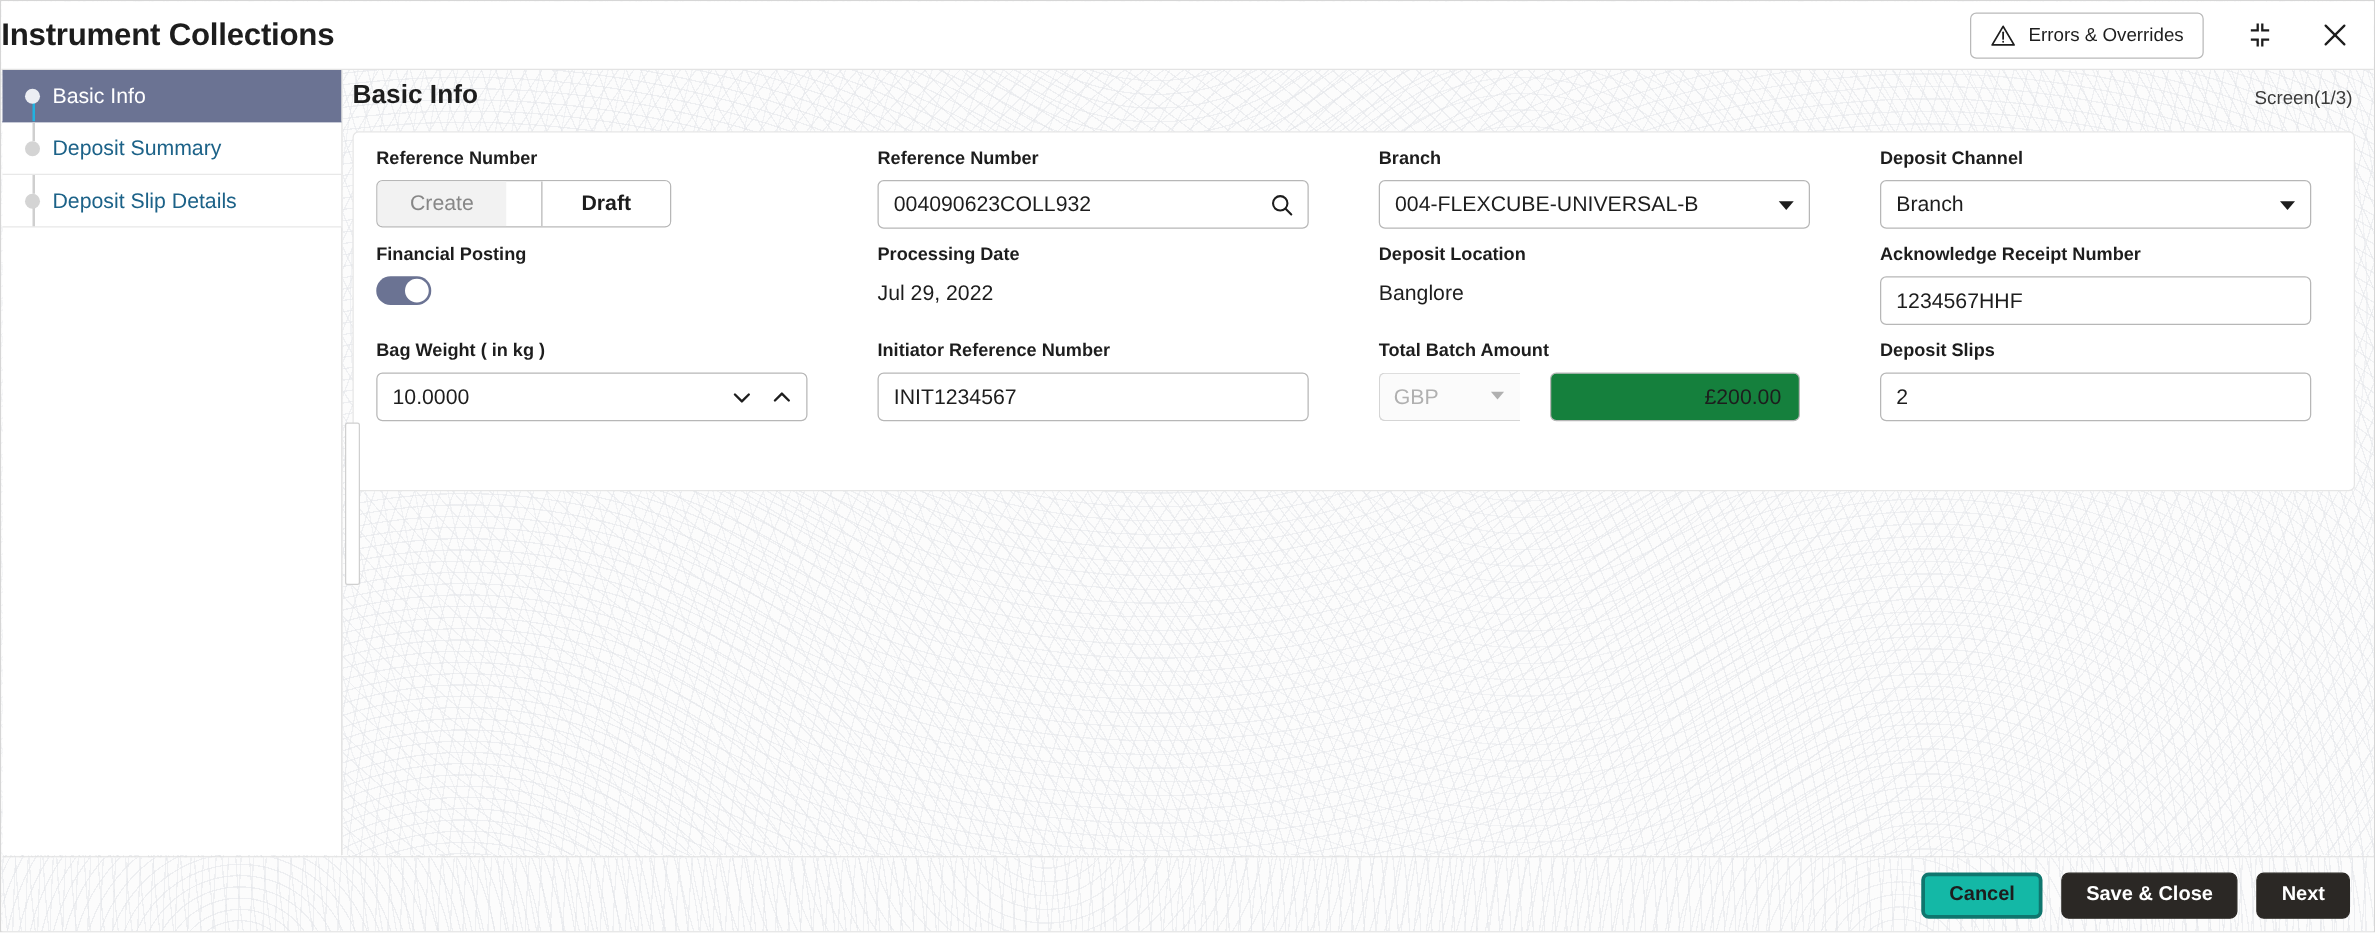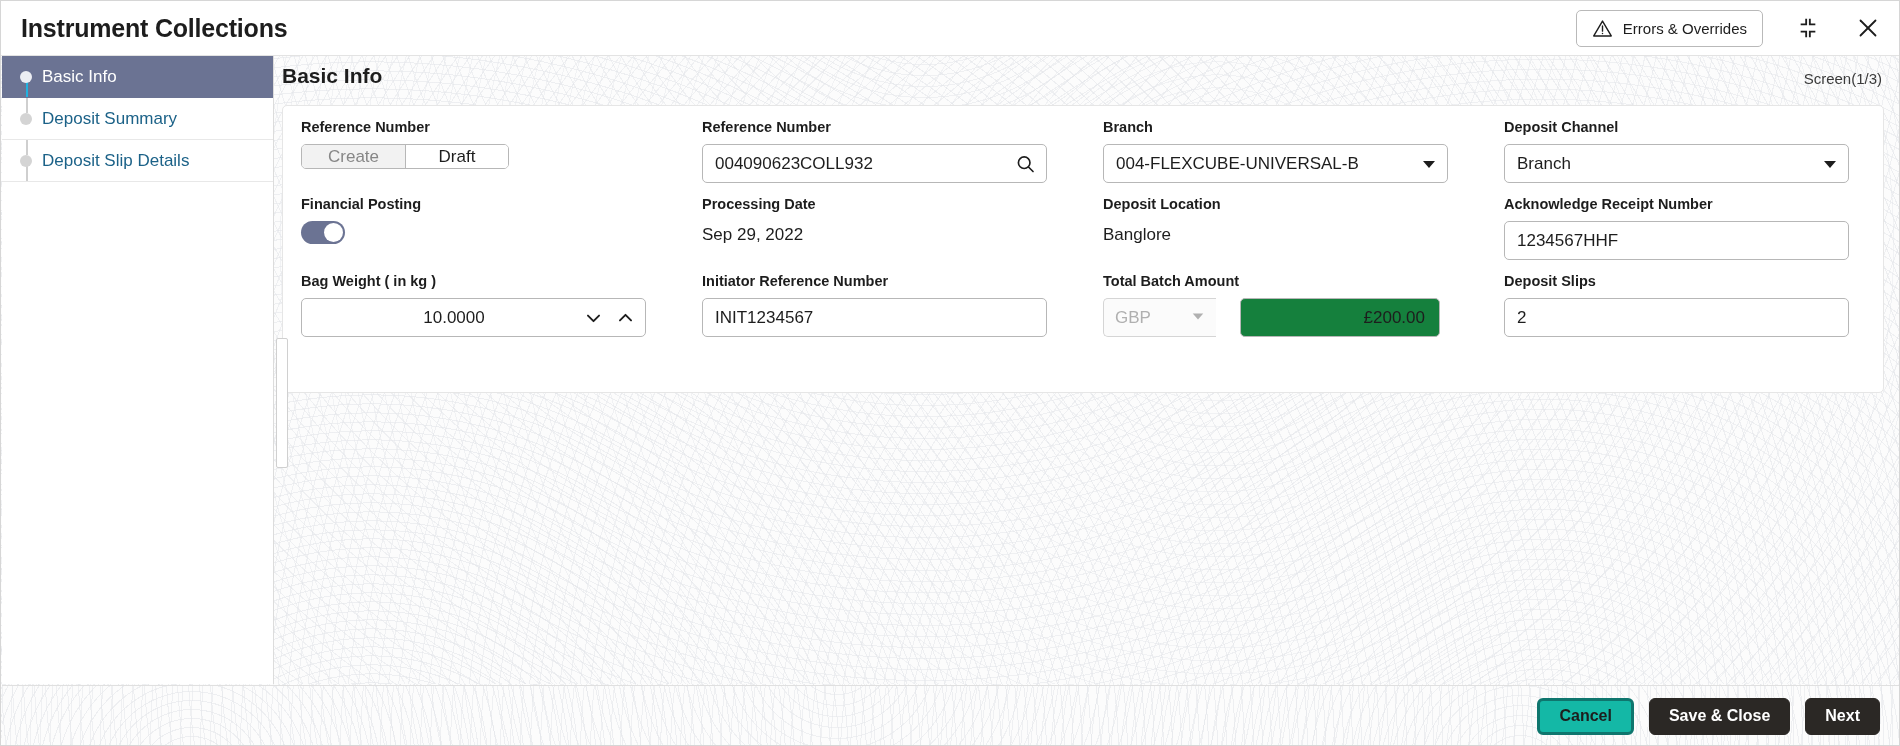--- a/index.html
+++ b/index.html
@@ -38,21 +38,20 @@
   
   .header {
     position: absolute; left: 0; top: 0;
     width: 1900px; height: 55px;
     background: #ffffff;
     border-bottom: 1px solid #e3e3e3;
     display: flex; align-items: center;
     z-index: 10;
   }
   .header-title {
-    margin-left: 20px;
     font-size: 25px;
     font-weight: bold;
     color: #1d1d1d;
     letter-spacing: -0.2px;
   }
   .header-right {
     margin-left: auto;
     display: flex; align-items: center;
     margin-right: 18px;
     gap: 30px;
@@ -199,44 +198,45 @@
   }
   .input-wrap { position: relative; width: 345px; }
   .input-wrap .trail {
     position: absolute;
     right: 11px; top: 50%;
     transform: translateY(-50%);
     display: flex; align-items: center; gap: 13px;
     cursor: pointer;
   }
   .input.with-trail { padding-right: 44px; }
-  .input.with-trail2 { padding-right: 51px; text-align: center; }
+  .input.with-trail2 { padding-right: 51px; }
 
   
   .segmented {
     display: inline-flex;
     border: 1px solid #b7b7b7;
     border-radius: 5px;
     overflow: hidden;
-    height: 25px;
+    height: 38px;
+    gap: 28px;
   }
   .seg {
     display: flex; align-items: center; justify-content: center;
     width: 103px;
     font-size: 17px;
     cursor: pointer;
     background: #f2f2f2;
     color: #878787;
     border: none;
     font-family: "Liberation Sans", sans-serif;
   }
   .seg.selected {
     background: #ffffff;
     color: #1d1d1d;
-    font-weight: normal;
+    font-weight: bold;
     border-left: 1px solid #b7b7b7;
   }
 
   
   .switch {
     width: 44px; height: 23px;
     border-radius: 12px;
     background: #6b7393;
     position: relative;
     cursor: pointer;
@@ -459,21 +459,21 @@
 
         <div class="field">
           <span class="field-label">Financial Posting</span>
           <div class="switch">
             <div class="knob"></div>
           </div>
         </div>
 
         <div class="field">
           <span class="field-label">Processing Date</span>
-          <div class="field-static">Sep 29, 2022</div>
+          <div class="field-static">Jul 29, 2022</div>
         </div>
 
         <div class="field">
           <span class="field-label">Deposit Location</span>
           <div class="field-static">Banglore</div>
         </div>
 
         <div class="field">
           <span class="field-label">Acknowledge Receipt Number</span>
           <div class="input-wrap">

